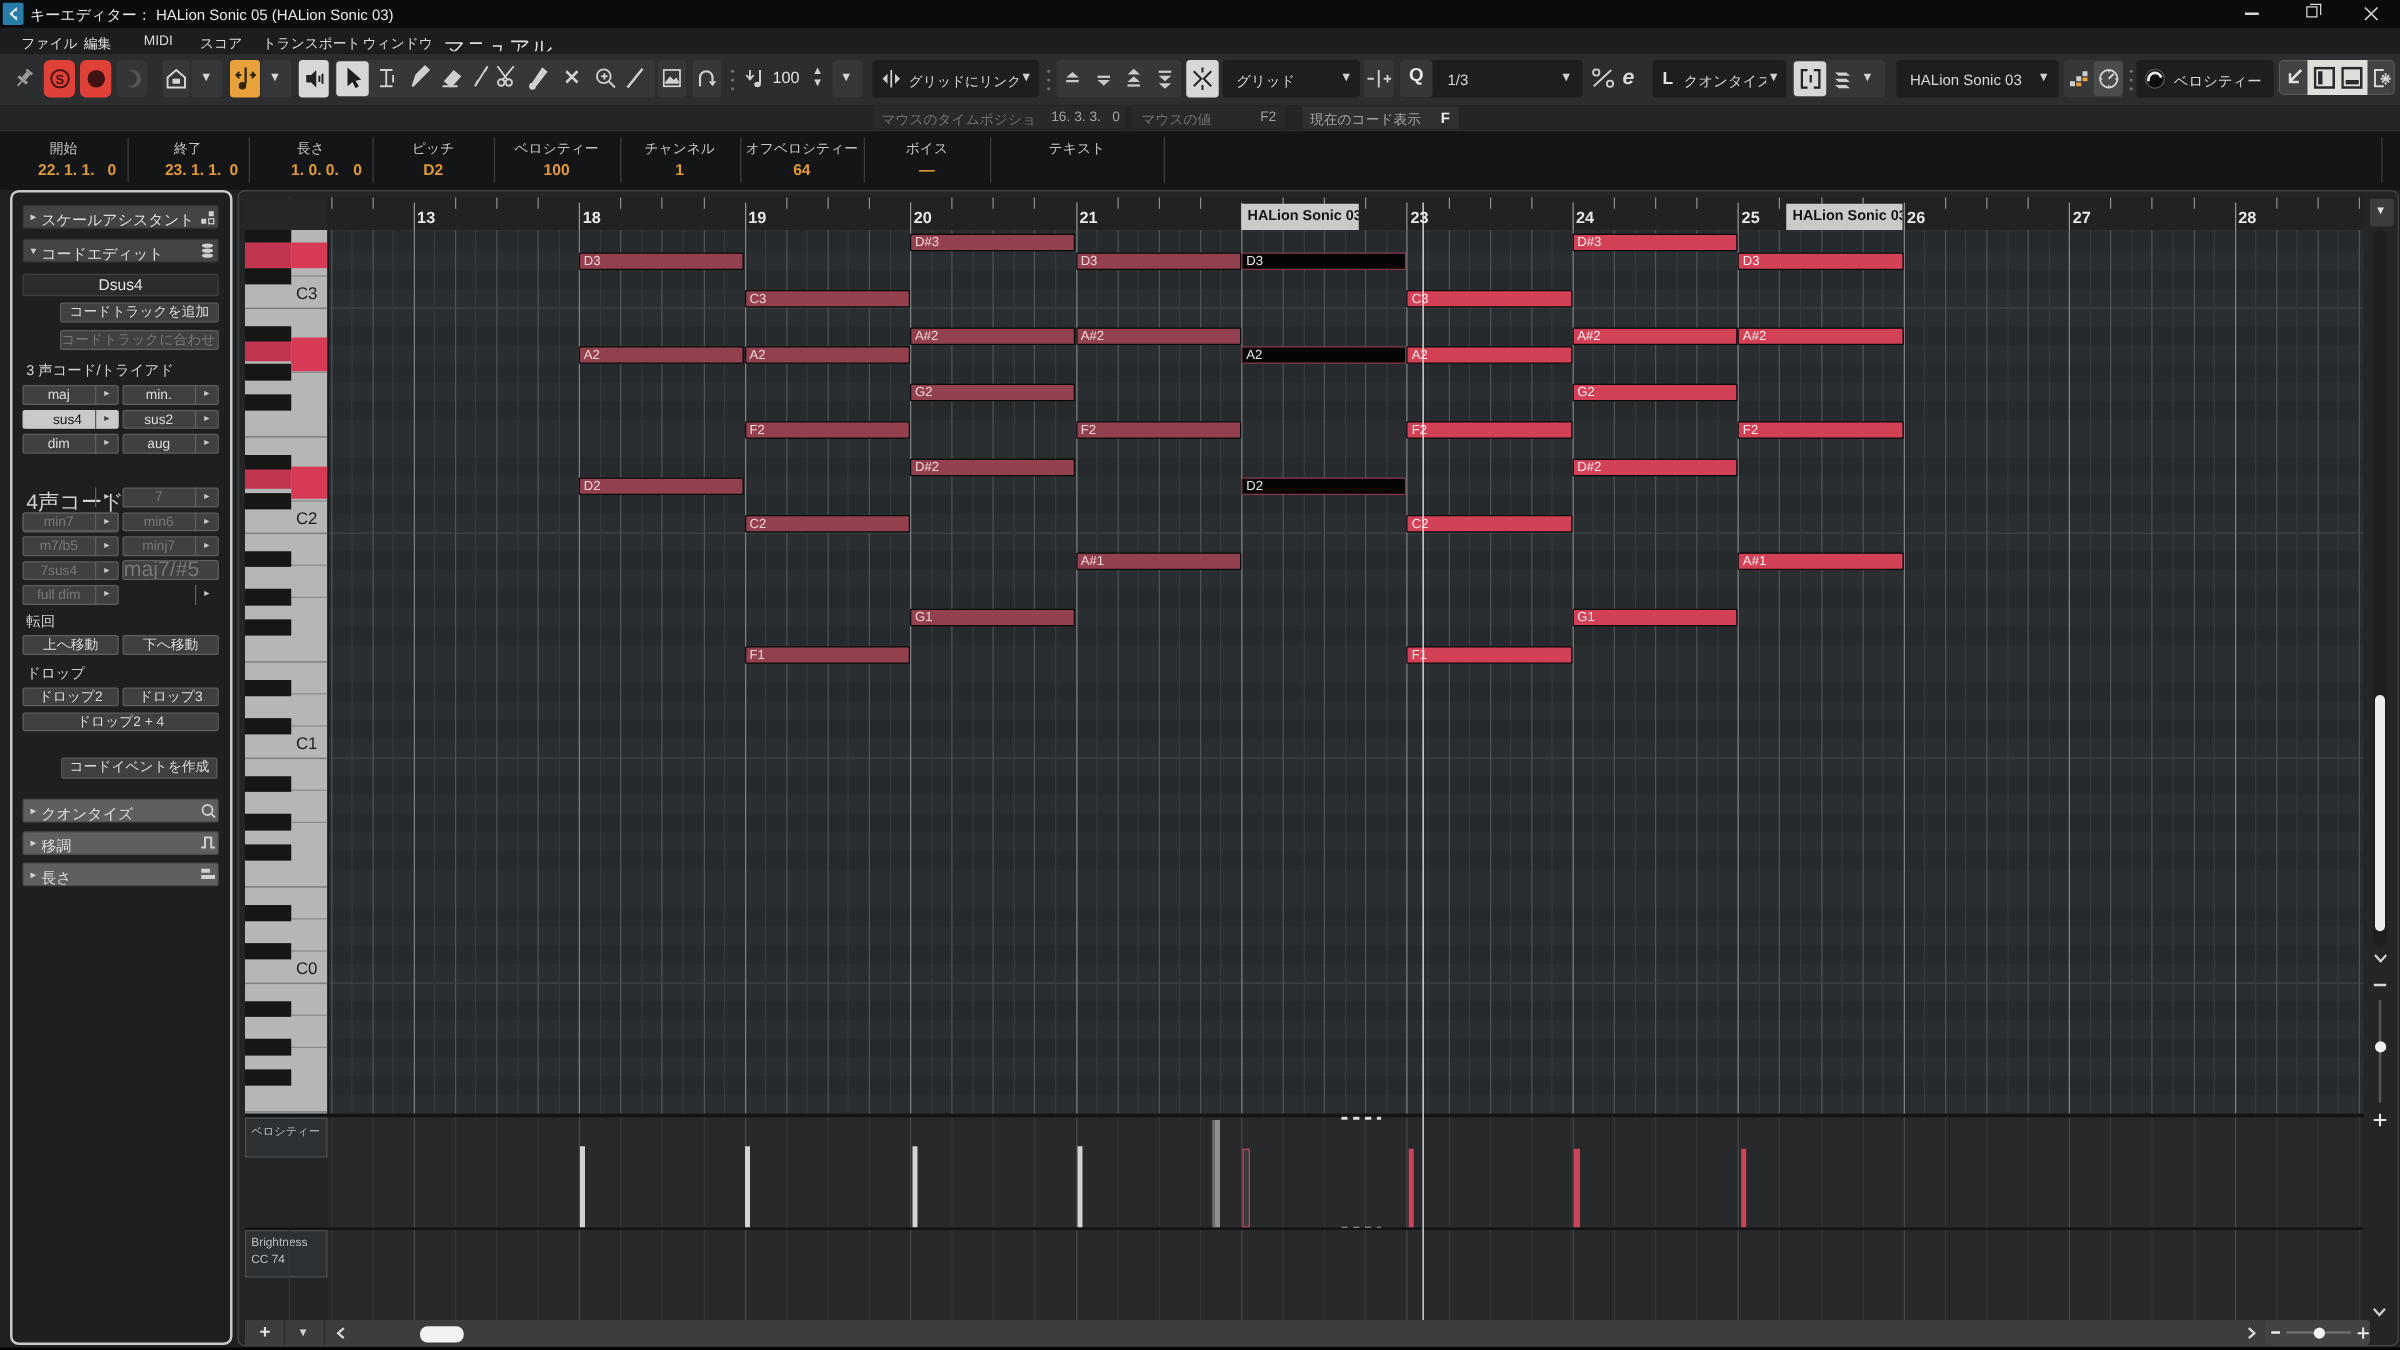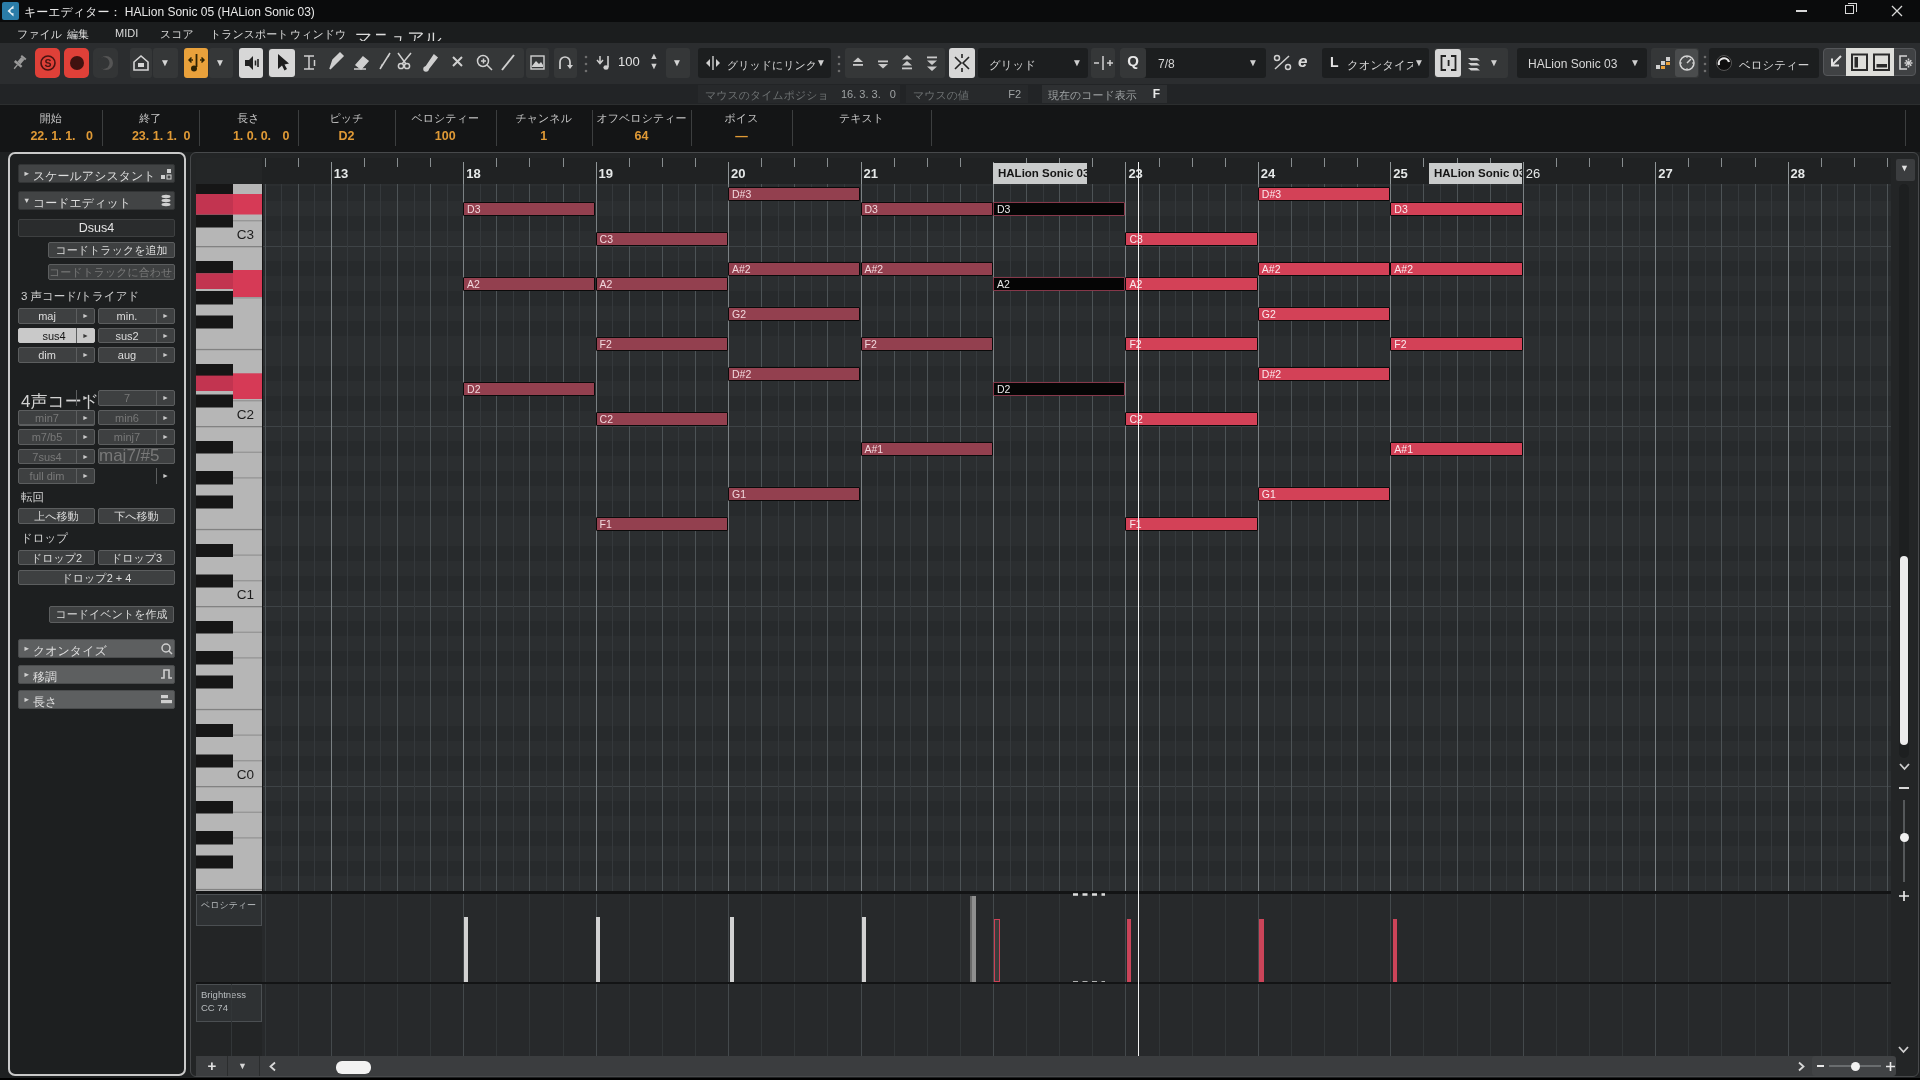--- a/index.html
+++ b/index.html
@@ -172,21 +172,21 @@
 <div class="a " style="left:1072px;top:57px;width:12px;height:12px;color:#cfcfcf;font-size:10px">▼</div>
 <div class="a tb" style="left:1091px;top:48px;width:24px;height:30px;"></div>
 <svg class="a" style="left:1093px;top:54px" width="20" height="18" viewBox="0 0 20 18">
     <g stroke="#d0d0d0" stroke-width="1.5" fill="none">
       <path d="M1 9 h5 M10 2 v14 M14 9 h6 M17 6 v6"></path>
     </g>
   </svg>
 <div class="a drop" style="left:1120px;top:48px;width:146px;height:30px"></div>
 <div class="a tb" style="left:1120px;top:48px;width:26px;height:30px;"></div>
 <div class="a " style="left:1120px;top:52px;width:26px;height:20px;color:#e8e8e8;font-size:15px;font-weight:bold;text-align:center">Q</div>
-<div class="a " style="left:1158px;top:57px;width:40px;height:15px;color:#d7d7d7;font-size:12px">7/8</div>
+<div class="a " style="left:1158px;top:57px;width:40px;height:15px;color:#d7d7d7;font-size:12px">1/3</div>
 <div class="a " style="left:1248px;top:57px;width:12px;height:12px;color:#cfcfcf;font-size:10px">▼</div>
 <svg class="a" style="left:1272px;top:53px" width="22" height="20" viewBox="0 0 22 20">
     <g stroke="#cfcfcf" stroke-width="1.5" fill="none">
       <path d="M3 16 L17 3"></path>
       <circle cx="5" cy="5" r="2.5"></circle>
       <circle cx="16" cy="14" r="2.5"></circle>
     </g>
   </svg>
 <div class="a " style="left:1298px;top:52px;width:18px;height:20px;color:#d9d9d9;font-size:17px;font-style:italic;font-weight:bold">e</div>
 <div class="a drop" style="left:1322px;top:48px;width:107px;height:30px"></div>
@@ -347,21 +347,21 @@
 <div class="a " style="left:1260.8px;top:166px;width:30px;height:15px;color:#e6e9e9;font-size:13px;font-weight:bold">24</div>
 <div class="a " style="left:1291.0px;top:158px;width:1px;height:9px;background:#878d8f"></div>
 <div class="a " style="left:1324.1px;top:158px;width:1px;height:9px;background:#878d8f"></div>
 <div class="a " style="left:1357.2px;top:158px;width:1px;height:9px;background:#878d8f"></div>
 <div class="a " style="left:1390.3px;top:162px;width:1px;height:22px;background:#8f9597"></div>
 <div class="a " style="left:1393.3px;top:166px;width:30px;height:15px;color:#e6e9e9;font-size:13px;font-weight:bold">25</div>
 <div class="a " style="left:1423.4px;top:158px;width:1px;height:9px;background:#878d8f"></div>
 <div class="a " style="left:1456.5px;top:158px;width:1px;height:9px;background:#878d8f"></div>
 <div class="a " style="left:1489.6px;top:158px;width:1px;height:9px;background:#878d8f"></div>
 <div class="a " style="left:1522.7px;top:162px;width:1px;height:22px;background:#8f9597"></div>
-<div class="a " style="left:1525.7px;top:166px;width:30px;height:15px;color:#e6e9e9;font-size:13px;font-weight:normal">26</div>
+<div class="a " style="left:1525.7px;top:166px;width:30px;height:15px;color:#e6e9e9;font-size:13px;font-weight:bold">26</div>
 <div class="a " style="left:1555.9px;top:158px;width:1px;height:9px;background:#878d8f"></div>
 <div class="a " style="left:1589.0px;top:158px;width:1px;height:9px;background:#878d8f"></div>
 <div class="a " style="left:1622.1px;top:158px;width:1px;height:9px;background:#878d8f"></div>
 <div class="a " style="left:1655.2px;top:162px;width:1px;height:22px;background:#8f9597"></div>
 <div class="a " style="left:1658.2px;top:166px;width:30px;height:15px;color:#e6e9e9;font-size:13px;font-weight:bold">27</div>
 <div class="a " style="left:1688.3px;top:158px;width:1px;height:9px;background:#878d8f"></div>
 <div class="a " style="left:1721.4px;top:158px;width:1px;height:9px;background:#878d8f"></div>
 <div class="a " style="left:1754.5px;top:158px;width:1px;height:9px;background:#878d8f"></div>
 <div class="a " style="left:1787.6px;top:162px;width:1px;height:22px;background:#8f9597"></div>
 <div class="a " style="left:1790.6px;top:166px;width:30px;height:15px;color:#e6e9e9;font-size:13px;font-weight:bold">28</div>

